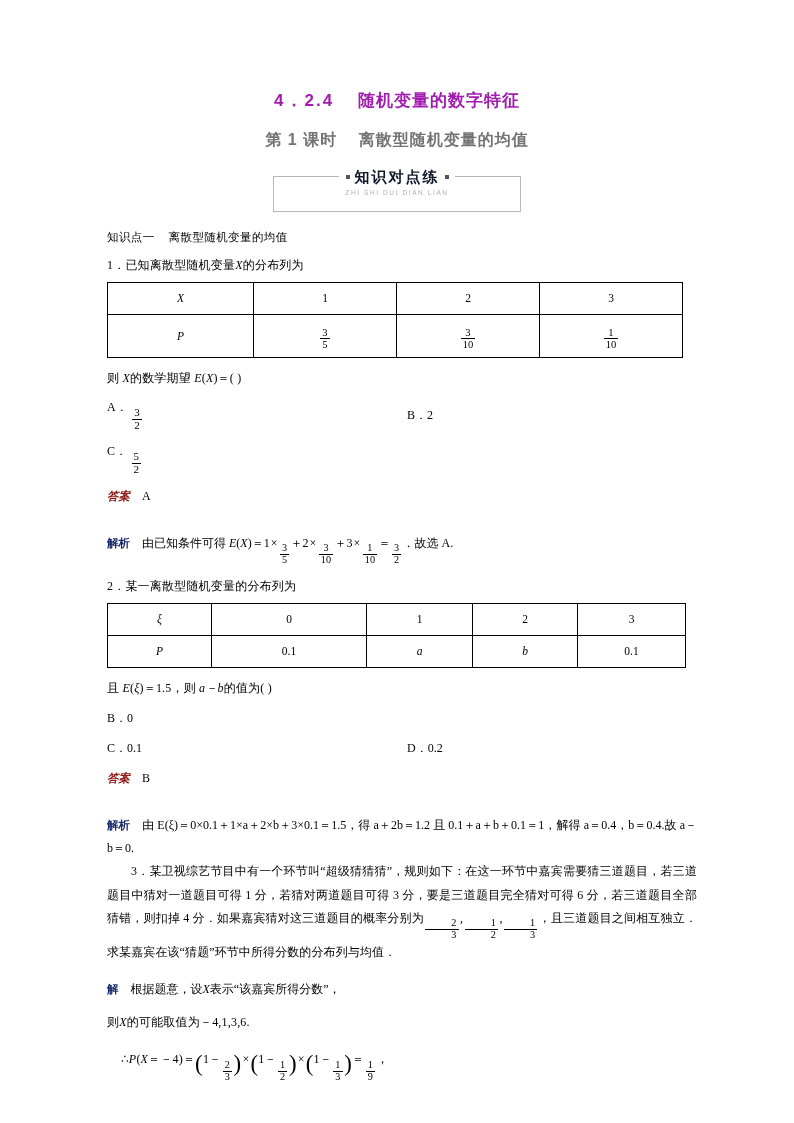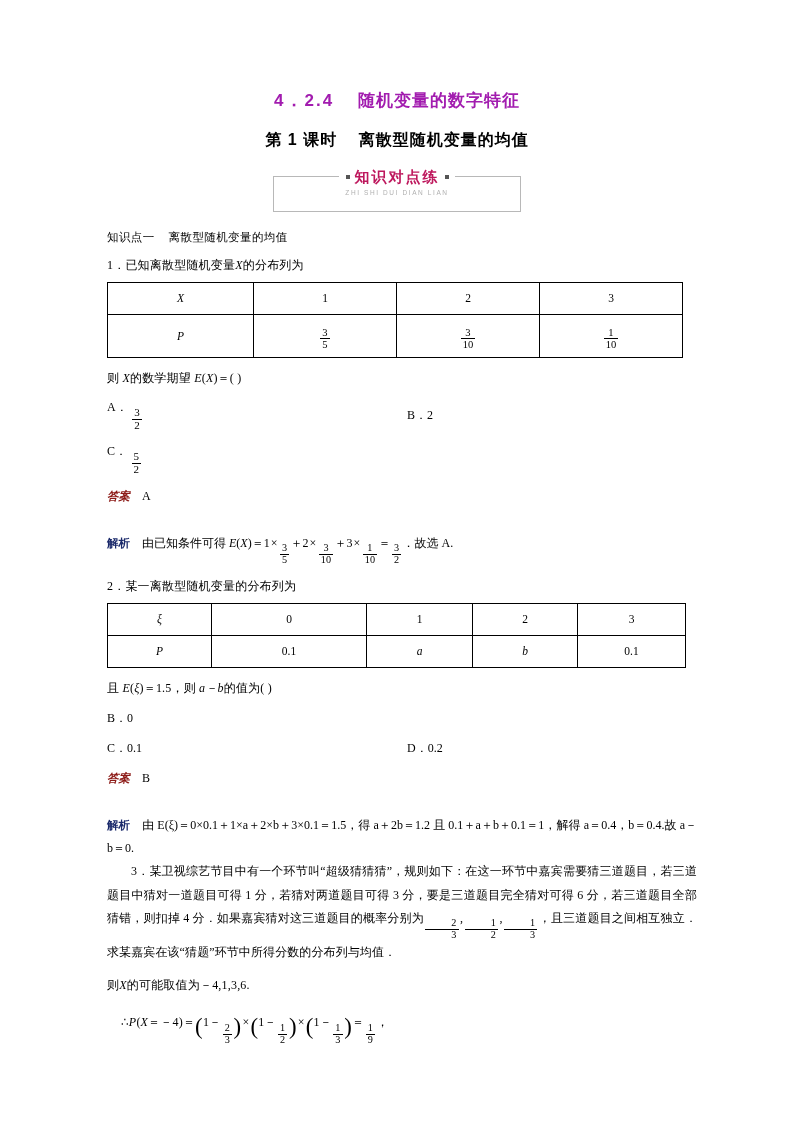--- a/index.html
+++ b/index.html
@@ -31,21 +31,21 @@
   .title-main {
     color: #a21caf;
     font-weight: bold;
     font-size: 17px;
     letter-spacing: 1px;
     line-height: 1.5;
     font-family: "Liberation Sans", "DejaVu Sans", sans-serif;
   }
   .title-main .num { letter-spacing: 2px; }
   .title-sub {
-    color: #000000;
+    color: #737373;
     font-weight: bold;
     font-size: 16px;
     letter-spacing: 1px;
     margin-top: 14px;
     line-height: 1.5;
     font-family: "Liberation Sans", "DejaVu Sans", sans-serif;
   }
 
   
   .badge-wrap {
@@ -80,21 +80,21 @@
   .badge-sq {
     width: 4px;
     height: 4px;
     background: #555555;
     display: inline-block;
   }
   .badge-title {
     font-size: 15px;
     font-weight: bold;
     letter-spacing: 2px;
-    color: #be185d;
+    color: #0f172a;
     font-family: "Liberation Sans", "DejaVu Sans", sans-serif;
   }
   .badge-pinyin {
     font-size: 6.5px;
     letter-spacing: 1.6px;
     color: #b0b0b0;
     margin-top: 2px;
     font-family: "Liberation Sans", "DejaVu Sans", sans-serif;
   }
 
@@ -389,20 +389,23 @@
           <span class="den">3</span>
         </span>,<span class="frac tight">
           <span class="num">1</span>
           <span class="den">2</span>
         </span>,<span class="frac tight">
           <span class="num">1</span>
           <span class="den">3</span>
         </span><span>，且三道题目之间相互独立．求某嘉宾在该“猜题”环节中所得分数的分布列与均值．</span>
     </div>
 
+    <div class="sol-line" style="margin-top:14px">
+      <span class="lbl-sol">解</span><span class="body"><span>根据题意，设</span><span class="var">X</span><span>表示“该嘉宾所得分数”，</span></span>
+    </div>
 
     <div class="q-line" style="margin-top:12px">
       <span>则</span><span class="var">X</span><span>的可能取值为－4,1,3,6.</span>
     </div>
 
     <div class="q-line" style="margin-top:16px;padding-left:14px">
       <span>∴</span><span class="var">P</span>(<span class="var">X</span><span>＝－4)＝</span><span class="bigparen">(</span>1－<span class="frac tight">
           <span class="num">2</span>
           <span class="den">3</span>
         </span><span class="bigparen">)</span><span class="op">×</span><span class="bigparen">(</span>1－<span class="frac tight">

